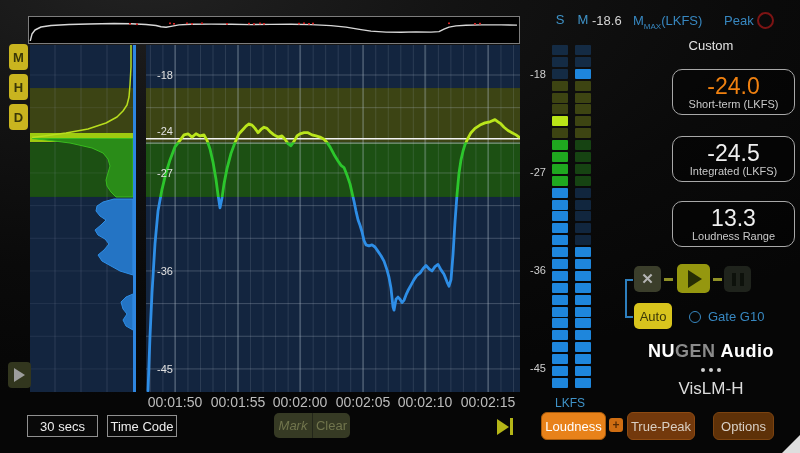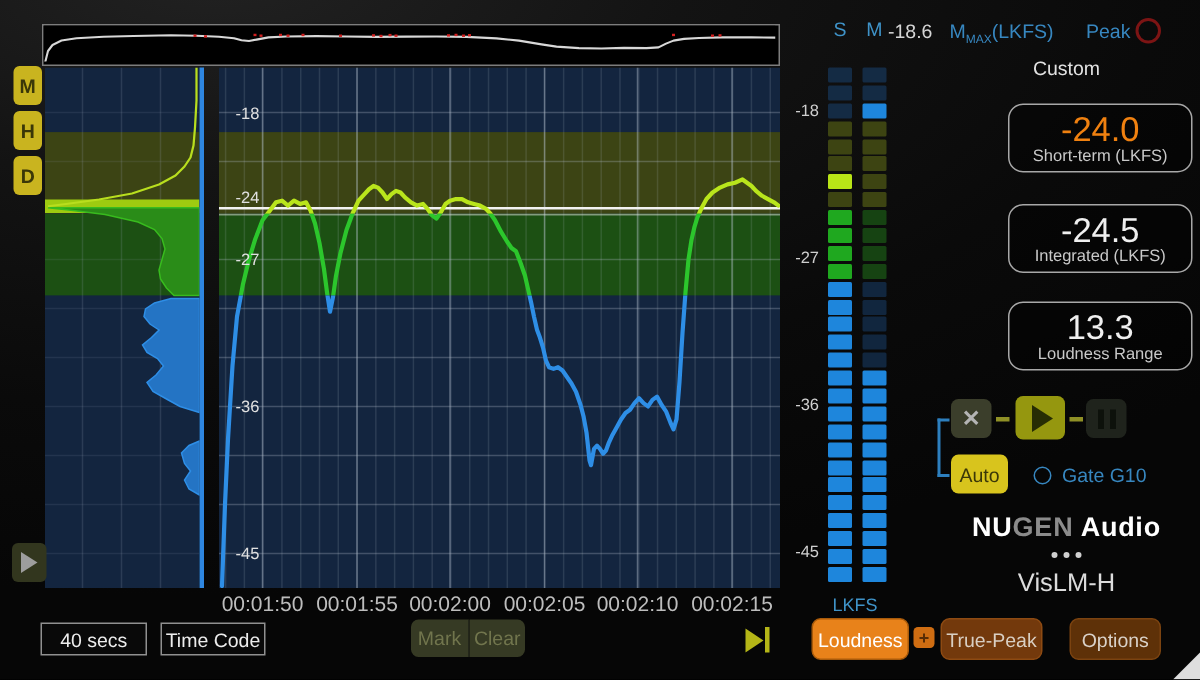--- a/index.html
+++ b/index.html
@@ -59,21 +59,21 @@
   .brand{left:630px;top:341px;width:162px;text-align:center;font-size:18px;font-weight:bold;color:#fff;letter-spacing:.5px;}
   .brand .gen{color:#8b8b8b;}
   .branddots{left:630px;top:368px;width:162px;display:flex;justify-content:center;gap:4px;}
   .branddots i{width:4px;height:4px;border-radius:50%;background:#cfcfcf;display:block;}
   .product{left:630px;top:379px;width:162px;text-align:center;font-size:17px;color:#dcdcdc;}
   
   .fieldbox{top:415px;height:20px;border:1px solid #909090;background:#090909;color:#ededed;
             font-size:13px;display:flex;align-items:center;justify-content:center;}
   .markclear{left:274px;top:413px;display:flex;}
   .mcbtn{height:25px;background:#363a24;color:#71754d;font-size:13px;display:flex;align-items:center;justify-content:center;}
-  .mcbtn.l{width:38px;border-radius:5px 0 0 5px;border-right:1px solid #23261a;}
+  .mcbtn.l{width:38px;border-radius:5px 0 0 5px;border-right:1px solid #23261a;font-style:italic;}
   .mcbtn.r{width:37px;border-radius:0 5px 5px 0;}
   .skipicon{left:497px;top:418px;display:flex;align-items:center;}
   .skipicon .tri{width:0;height:0;border-left:12px solid #b4b517;border-top:8px solid transparent;border-bottom:8px solid transparent;}
   .skipicon .bar{width:3px;height:17px;background:#b4b517;margin-left:1px;}
   .obtn{top:412px;height:26px;border-radius:6px;font-size:13px;display:flex;align-items:center;justify-content:center;}
   .btn-loudness{left:541px;width:63px;background:#e8821a;border:1px solid #a85a0a;color:#fff;}
   .btn-plus{left:609px;top:418px;width:14px;height:14px;background:#cf6d12;border-radius:3px;color:#5a2d05;
             font-size:12px;font-weight:bold;display:flex;align-items:center;justify-content:center;}
   .btn-truepeak{left:627px;width:66px;background:#73390c;border:1px solid #8d4a12;color:#d9cfc3;}
   .btn-options{left:713px;width:59px;background:#5e3108;border:1px solid #7b4310;color:#d9d1c8;}
@@ -344,21 +344,21 @@
   <div class="abs brand">
     <span>NU</span><span class="gen">GEN</span><span> Audio</span>
   </div>
   <div class="abs branddots">
       <i></i>
       <i></i>
       <i></i>
     </div>
   <div class="abs product">VisLM-H</div>
 
-  <div class="abs fieldbox" style="left:27px;width:69px">40 secs</div>
+  <div class="abs fieldbox" style="left:27px;width:69px">30 secs</div>
   <div class="abs fieldbox" style="left:107px;width:68px">Time Code</div>
   <div class="abs markclear">
     <div class="mcbtn l">Mark</div>
     <div class="mcbtn r">Clear</div>
   </div>
   <div class="abs skipicon">
     <div class="tri"></div>
     <div class="bar"></div>
   </div>
   <div class="abs obtn btn-loudness">Loudness</div>

